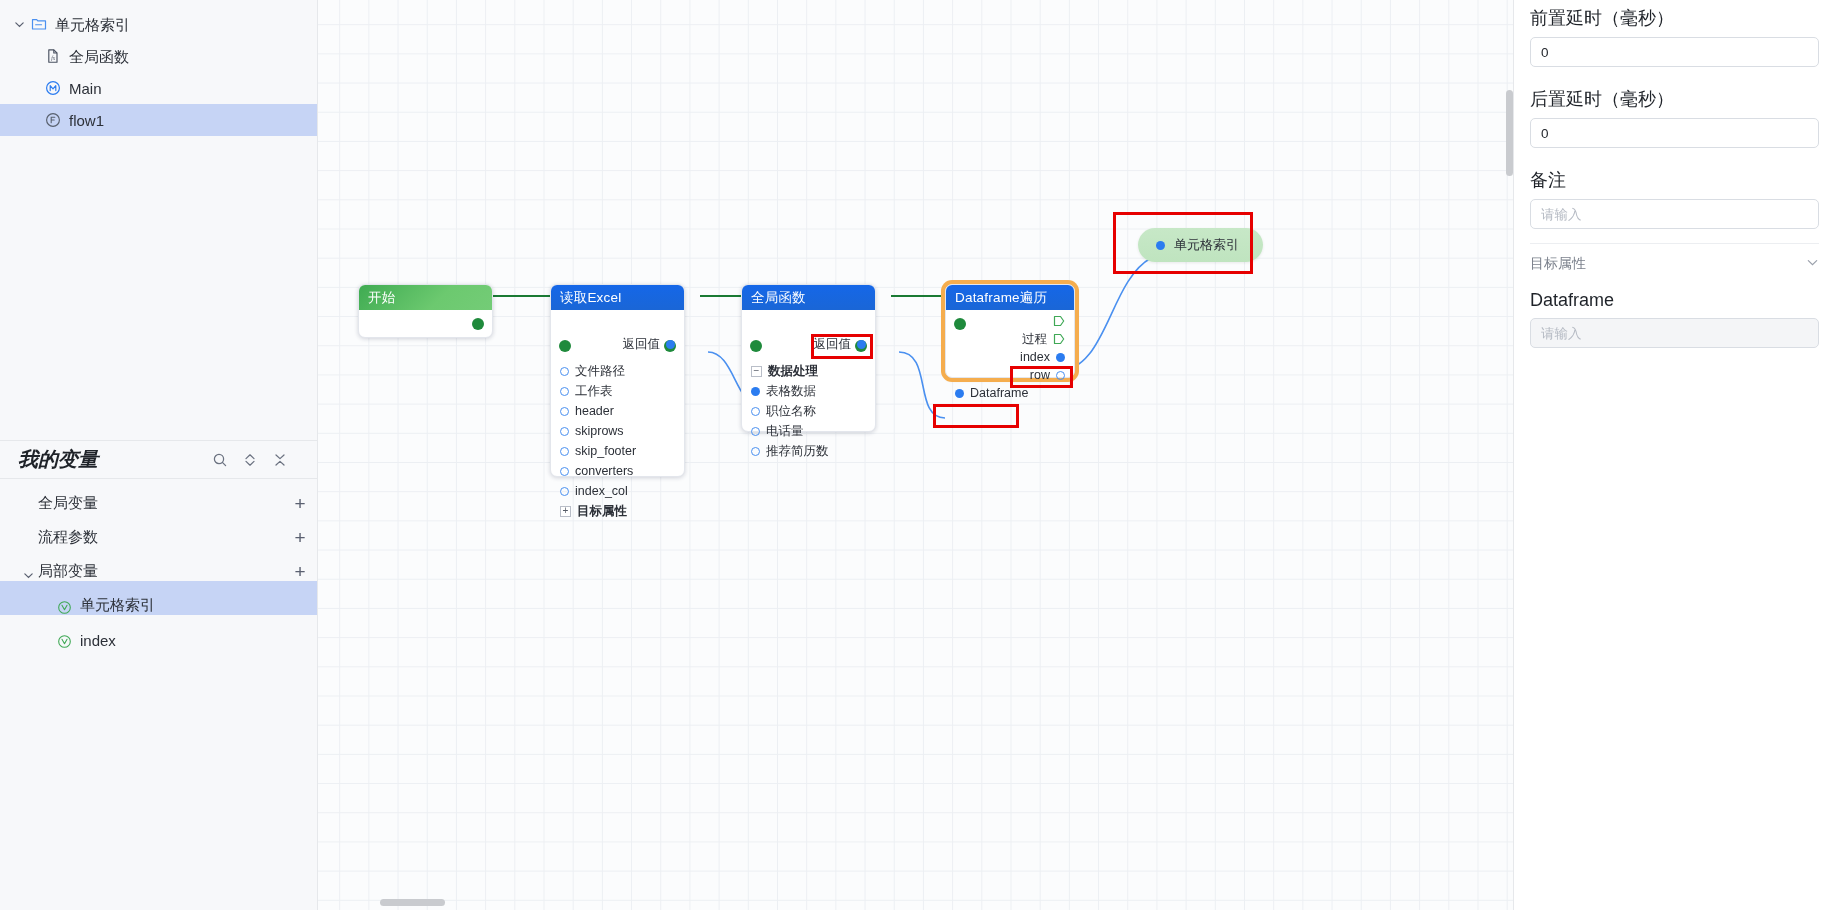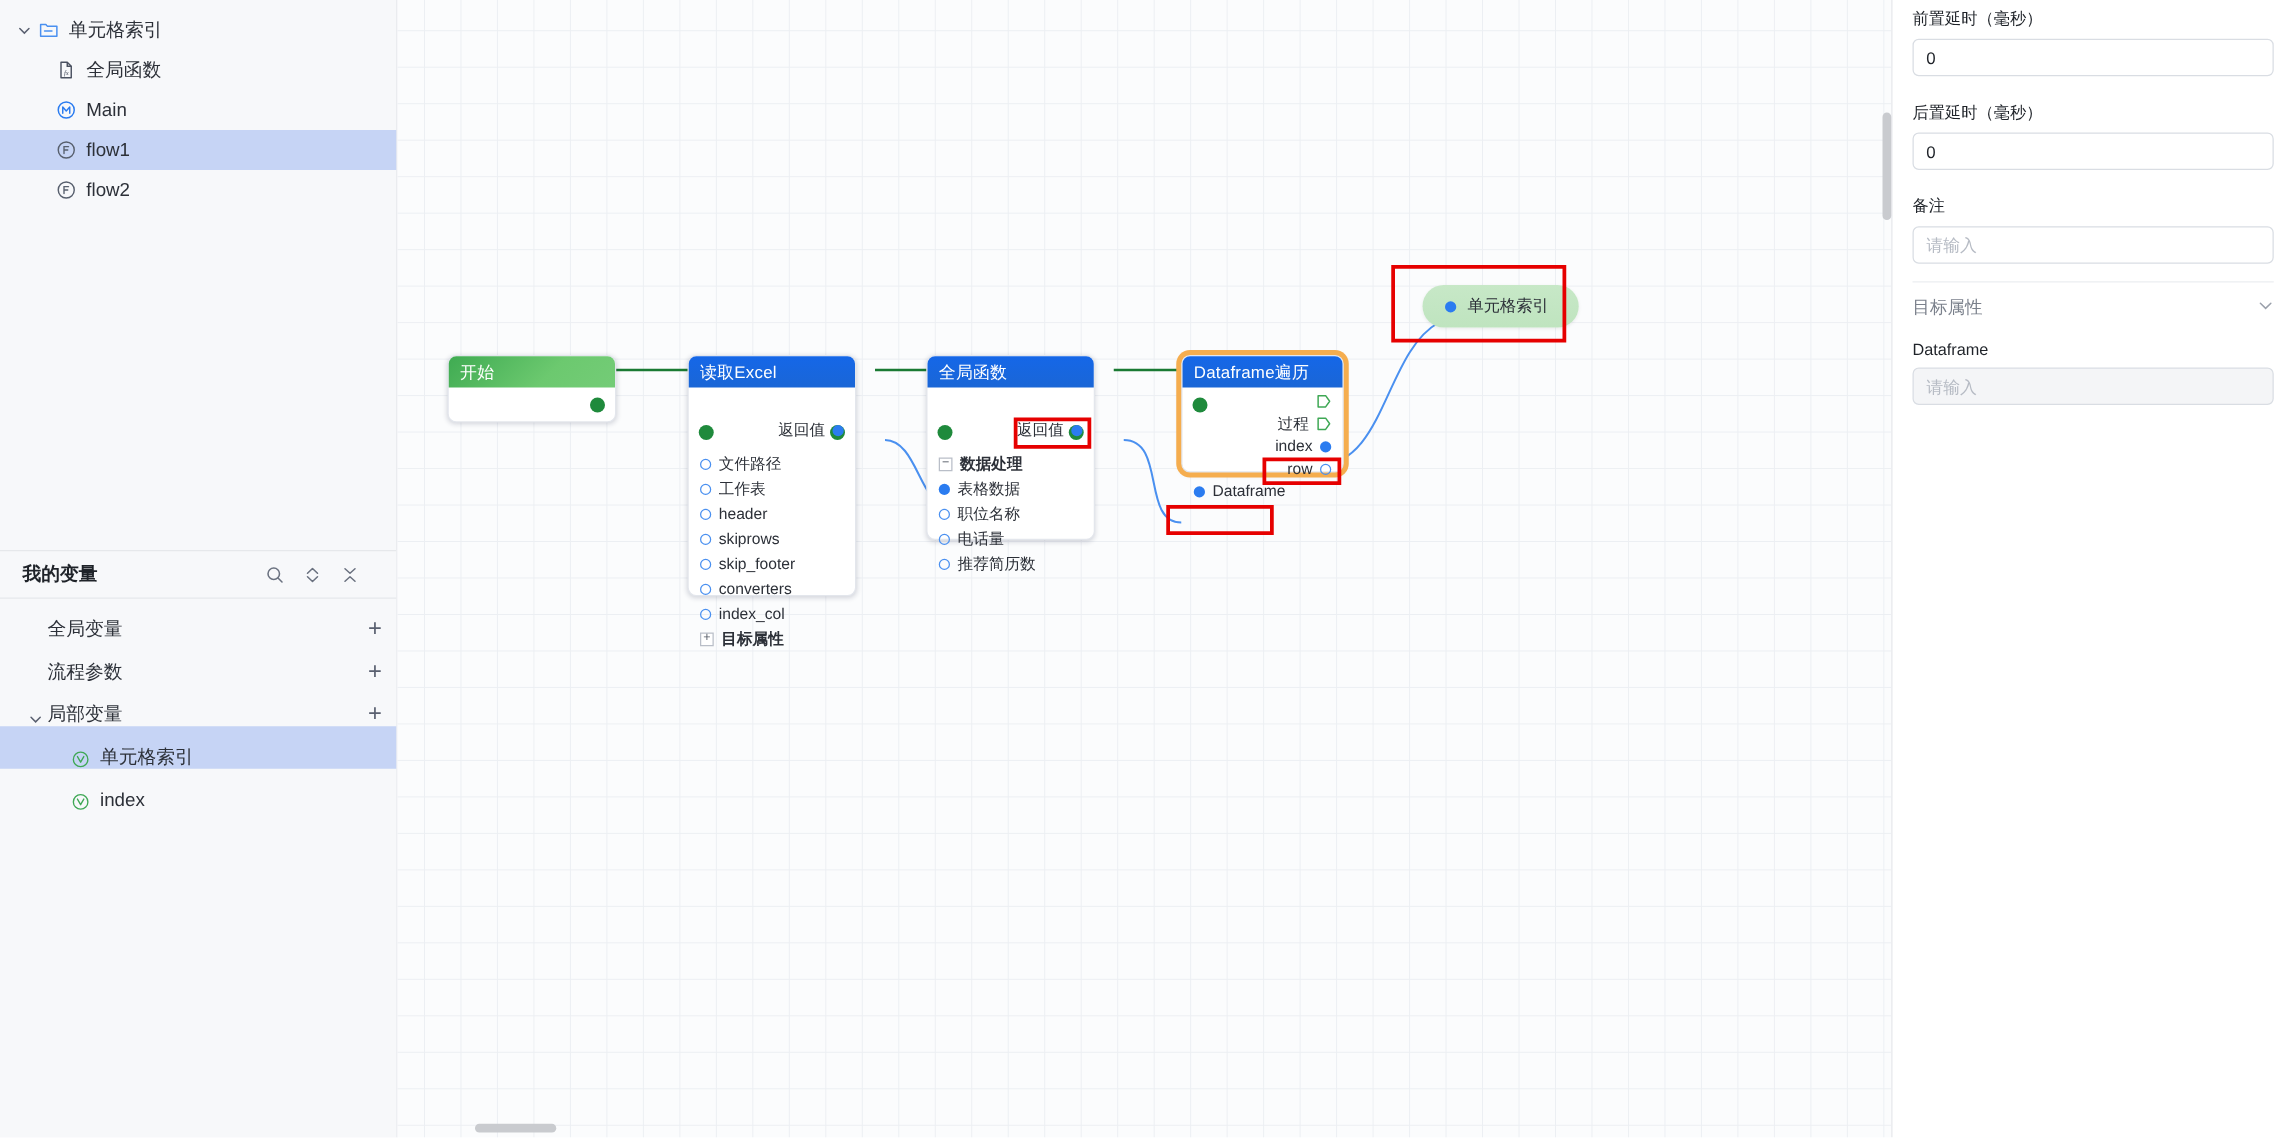--- a/index.html
+++ b/index.html
@@ -35,21 +35,21 @@
 
   
   .varpanel {
     position: absolute; left: 0; right: 0; top: 440px; bottom: 0;
     border-top: 1px solid #e6e8eb; background: #f7f8fa;
   }
   .varpanel-head {
     height: 38px; display: flex; align-items: center;
     padding: 0 22px 0 18px; border-bottom: 1px solid #e6e8eb;
   }
-  .varpanel-title { font-size: 15px; font-weight: bold; color: #1f2329; flex: 1; }
+  .varpanel-title { font-size: 20px; font-weight: bold; color: #1f2329; flex: 1; font-style: italic; }
   .vp-icon { width: 30px; display: flex; align-items: center; justify-content: center;
              color: #6b7280; cursor: pointer; }
   .var-row {
     display: flex; align-items: flex-end; height: 34px; font-size: 15px;
     color: #2c3038; padding-left: 18px; cursor: pointer;
   }
   .var-row .caret { width: 20px; flex: 0 0 20px; display: flex;
                     align-items: center; justify-content: center; color: #6b7280; }
   .var-row .vlabel { flex: 1; }
   .var-row .plus { width: 34px; text-align: center; color: #5a6070;
@@ -124,21 +124,21 @@
 
   
   .rightpanel {
     width: 322px; flex: 0 0 322px; height: 910px; background: #ffffff;
     border-left: 1px solid #e6e8eb; padding: 0 16px; position: relative;
   }
   .rp-section-head {
     display: flex; align-items: center; height: 40px; font-size: 14px; color: #7b818c;
   }
   .rp-section-head .rp-title { flex: 1; }
-  .rp-label { font-size: 13px; color: #1f2329; margin: 6px 0 7px; }
+  .rp-label { font-size: 18px; color: #1f2329; margin: 6px 0 7px; }
   .rp-input {
     width: 100%; height: 30px; border: 1px solid #d9dde3; border-radius: 5px;
     padding: 0 10px; font-size: 13.5px; color: #1f2329; background: #fff;
     font-family: "Liberation Sans", sans-serif;
   }
   .rp-input::placeholder { color: #b6bbc4; }
   .rp-input.disabled { background: #f4f5f7; color: #b6bbc4; }
   .rp-divider { height: 1px; background: #eceef1; margin: 14px 0 0; }
   .rp-sep { height: 14px; }
   .vscroll {
@@ -195,29 +195,20 @@
       <div class="tree-row indent-1 selected">
         <span class="tw-icon">
           <svg width="16" height="16" viewBox="0 0 16 16">
             <circle cx="8" cy="8" r="6.4" fill="none" stroke="#58606e" stroke-width="1.15"></circle>
             <path d="M6.2 10.8V5.3h3.6M6.2 8h3" fill="none" stroke="#58606e" stroke-width="1.1" stroke-linecap="round"></path>
           </svg>
         </span>
         <span class="tlabel">flow1</span>
       </div>
 
-      <div class="tree-row indent-1">
-        <span class="tw-icon">
-          <svg width="16" height="16" viewBox="0 0 16 16">
-            <circle cx="8" cy="8" r="6.4" fill="none" stroke="#58606e" stroke-width="1.15"></circle>
-            <path d="M6.2 10.8V5.3h3.6M6.2 8h3" fill="none" stroke="#58606e" stroke-width="1.1" stroke-linecap="round"></path>
-          </svg>
-        </span>
-        <span class="tlabel">flow2</span>
-      </div>
     </div>
 
     <div class="varpanel">
       <div class="varpanel-head">
         <span class="varpanel-title">我的变量</span>
         <span class="vp-icon">
           <svg width="16" height="16" viewBox="0 0 16 16">
             <circle cx="7" cy="7" r="4.6" fill="none" stroke="#6b7280" stroke-width="1.25"></circle>
             <path d="M10.4 10.4 L13.6 13.6" stroke="#6b7280" stroke-width="1.25" stroke-linecap="round"></path>
           </svg>

